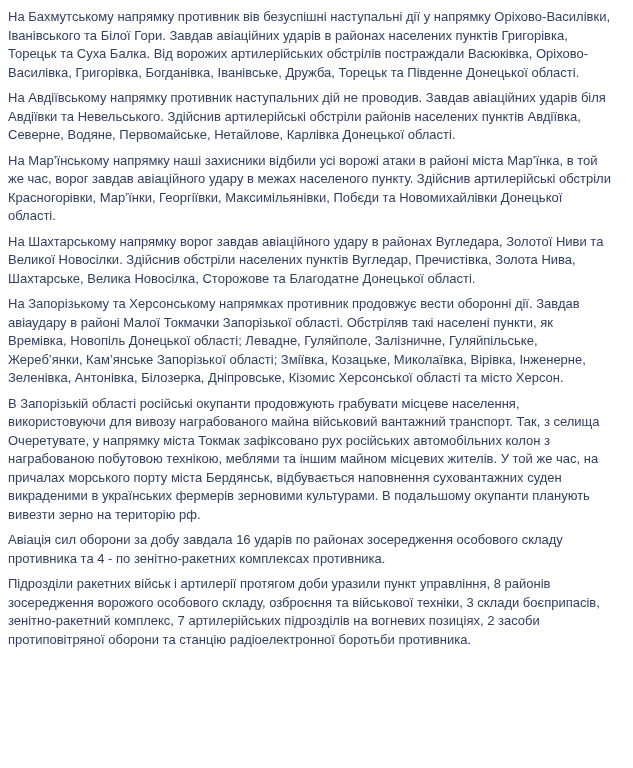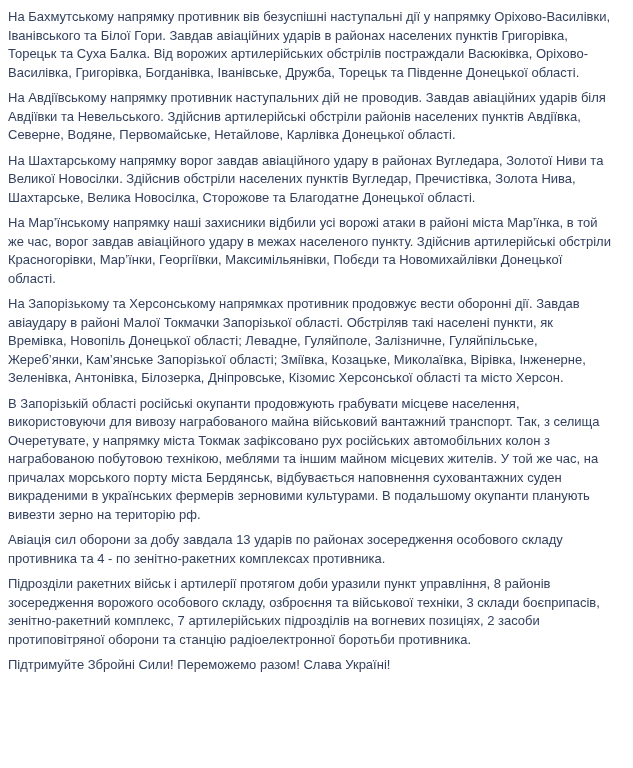--- a/index.html
+++ b/index.html
@@ -27,20 +27,19 @@
     .report p:last-child {
       margin-bottom: 0;
     }
   </style>
 </head>
 <body>
 
 <div class="report">
   <p>На Бахмутському напрямку противник вів безуспішні наступальні дії у напрямку Оріхово-Василівки, Іванівського та Білої Гори. Завдав авіаційних ударів в районах населених пунктів Григорівка, Торецьк та Суха Балка. Від ворожих артилерійських обстрілів постраждали Васюківка, Оріхово-Василівка, Григорівка, Богданівка, Іванівське, Дружба, Торецьк та Південне Донецької області.</p>
   <p>На Авдіївському напрямку противник наступальних дій не проводив. Завдав авіаційних ударів біля Авдіївки та Невельського. Здійснив артилерійські обстріли районів населених пунктів Авдіївка, Северне, Водяне, Первомайське, Нетайлове, Карлівка Донецької області.</p>
+  <p>На Мар’їнському напрямку наші захисники відбили усі ворожі атаки в районі міста Мар’їнка, в той же час, ворог завдав авіаційного удару в межах населеного пункту. Здійснив артилерійські обстріли Красногорівки, Мар’їнки, Георгіївки, Максимільянівки, Побєди та Новомихайлівки Донецької області.</p>
   <p>На Шахтарському напрямку ворог завдав авіаційного удару в районах Вугледара, Золотої Ниви та Великої Новосілки. Здійснив обстріли населених пунктів Вугледар, Пречистівка, Золота Нива, Шахтарське, Велика Новосілка, Сторожове та Благодатне Донецької області.</p>
-  <p>На Мар’їнському напрямку наші захисники відбили усі ворожі атаки в районі міста Мар’їнка, в той же час, ворог завдав авіаційного удару в межах населеного пункту. Здійснив артилерійські обстріли Красногорівки, Мар’їнки, Георгіївки, Максимільянівки, Побєди та Новомихайлівки Донецької області.</p>
   <p>На Запорізькому та Херсонському напрямках противник продовжує вести оборонні дії. Завдав авіаудару в районі Малої Токмачки Запорізької області. Обстріляв такі населені пункти, як Времівка, Новопіль Донецької області; Левадне, Гуляйполе, Залізничне, Гуляйпільське, Жереб’янки, Кам’янське Запорізької області; Зміївка, Козацьке, Миколаївка, Вірівка, Інженерне, Зеленівка, Антонівка, Білозерка, Дніпровське, Кізомис Херсонської області та місто Херсон.</p>
   <p>В Запорізькій області російські окупанти продовжують грабувати місцеве населення, використовуючи для вивозу награбованого майна військовий вантажний транспорт. Так, з селища Очеретувате, у напрямку міста Токмак зафіксовано рух російських автомобільних колон з награбованою побутовою технікою, меблями та іншим майном місцевих жителів. У той же час, на причалах морського порту міста Бердянськ, відбувається наповнення суховантажних суден викраденими в українських фермерів зерновими культурами. В подальшому окупанти планують вивезти зерно на територію рф.</p>
-  <p>Авіація сил оборони за добу завдала 13 ударів по районах зосередження особового складу противника та 4 - по зенітно-ракетних комплексах противника.</p>
+  <p>Авіація сил оборони за добу завдала 16 ударів по районах зосередження особового складу противника та 4 - по зенітно-ракетних комплексах противника.</p>
   <p>Підрозділи ракетних військ і артилерії протягом доби уразили пункт управління, 8 районів зосередження ворожого особового складу, озброєння та військової техніки, 3 склади боєприпасів, зенітно-ракетний комплекс, 7 артилерійських підрозділів на вогневих позиціях, 2 засоби протиповітряної оборони та станцію радіоелектронної боротьби противника.</p>
-  <p>Підтримуйте Збройні Сили! Переможемо разом! Слава Україні!</p>
 </div>
 
 </body></html>

